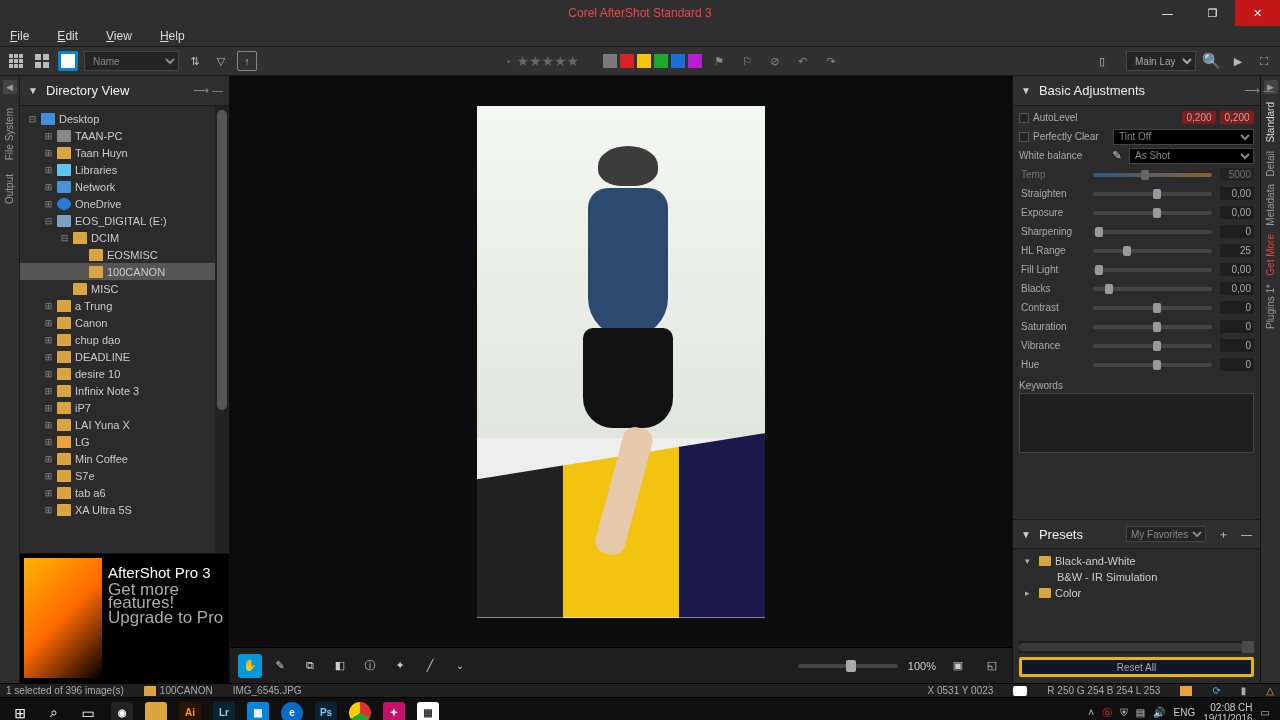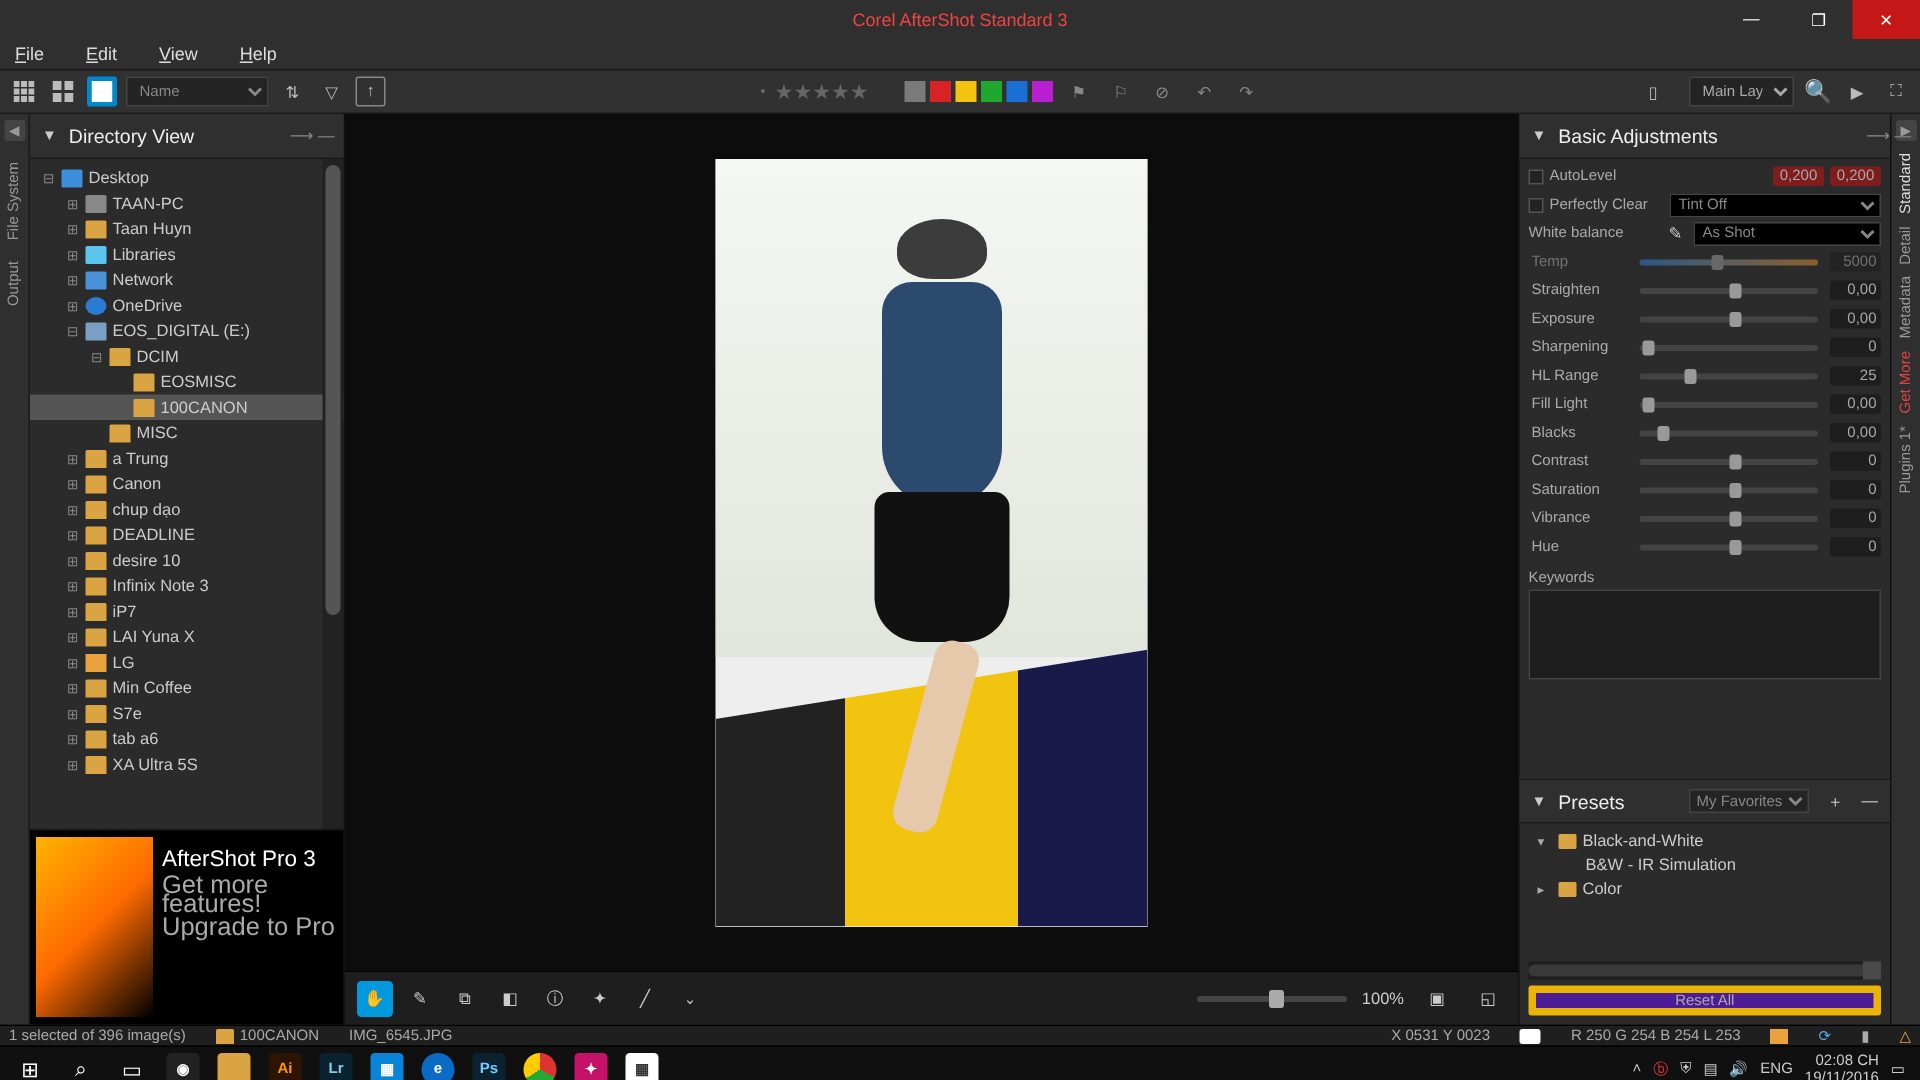--- a/index.html
+++ b/index.html
@@ -79,21 +79,21 @@
   .adj-row .knb { position:absolute; top:-3px; width:8px; height:10px; background:#999; border-radius:2px;}
   .adj-row .val { width:34px; text-align:right; font-size:10px; color:#aaa; background:#1e1e1e; padding:1px 3px; border-radius:2px;}
   .adj-row .sel { flex:1; height:16px; background:#000000; border:1px solid #444; color:#888; font-size:10px; padding:0 1px;}
   .adj-dual { width:34px; text-align:center;font-size:10px;color:#aaa;background:#7f1d1d;padding:1px 0;border-radius:2px;}
   .kw { margin-top:6px;}
   .kw textarea { width:100%; height:60px; background:#1e1e1e; border:1px solid #444; resize:none;}
   .presets-body { padding:4px 6px; font-size:11px; position:relative; height:90px;}
   .pre-row { display:flex; align-items:center; height:16px; gap:4px; color:#ccc;}
   .pre-row .pico { width:12px; height:10px; background:#d9a441; border-radius:1px;}
   .preset-sel { width:80px; height:16px; background:#242424; border:1px solid #444; color:#888; font-size:10px;}
-  .reset-btn { height:20px; margin:4px 6px 0; background:#4c1d95; border:5px solid #eab308; color:#aaa; font-size:10px; display:flex; align-items:center; justify-content:center; border-radius:2px;text-align:right;}
+  .reset-btn { height:20px; margin:4px 6px 0; background:#0f172a; border:3px solid #eab308; color:#aaa; font-size:10px; display:flex; align-items:center; justify-content:center; border-radius:2px;text-align:right;}
   .status { height:14px; background:#1f1f1f; display:flex; align-items:center; padding:0 6px; gap:20px; color:#aaa; font-size:10px; border-top:1px solid #000;}
   .status .warn-ic { width:12px; height:10px; background:#e8a33d; margin-left:auto;}
   .taskbar { height:30px; background:#101010; display:flex; align-items:center; padding:0 4px; gap:2px; border-top:1px solid #000;}
   .task-ic { width:32px; height:30px; display:flex; align-items:center; justify-content:center; color:#fff; font-size:14px;}
   .task-ic .sq { width:22px; height:22px; border-radius:3px; display:flex; align-items:center; justify-content:center; font-size:10px; font-weight:bold;}
   .tray { margin-left:auto; display:flex; align-items:center; gap:8px; color:#ccc; font-size:10px; padding-right:6px;}
   .tray .clock { text-align:right; line-height:11px;}
   .hscroll { height:12px; background:#1e1e1e; position:relative; margin:2px 6px 0;}
   .hscroll .hsbar { position:absolute; left:0; top:2px; height:8px; width:100%; background:#3a3a3a; border-radius:4px;}
   .hscroll .hsend { position:absolute; right:0; top:0; width:12px; height:12px; background:#4a4a4a;}

